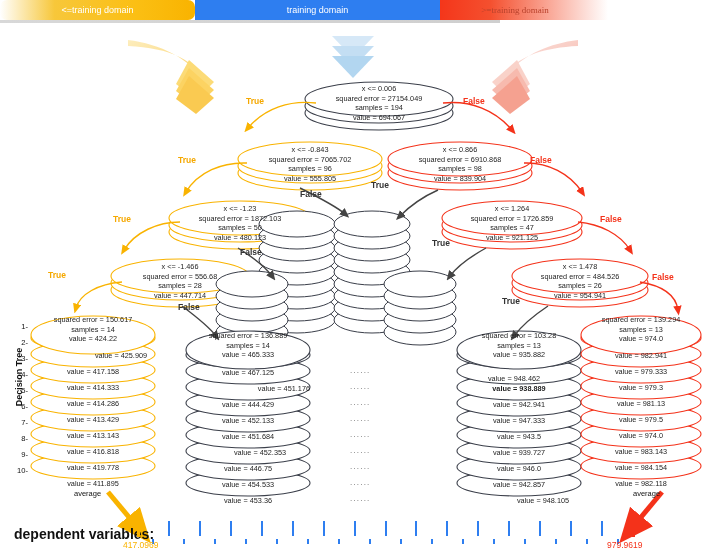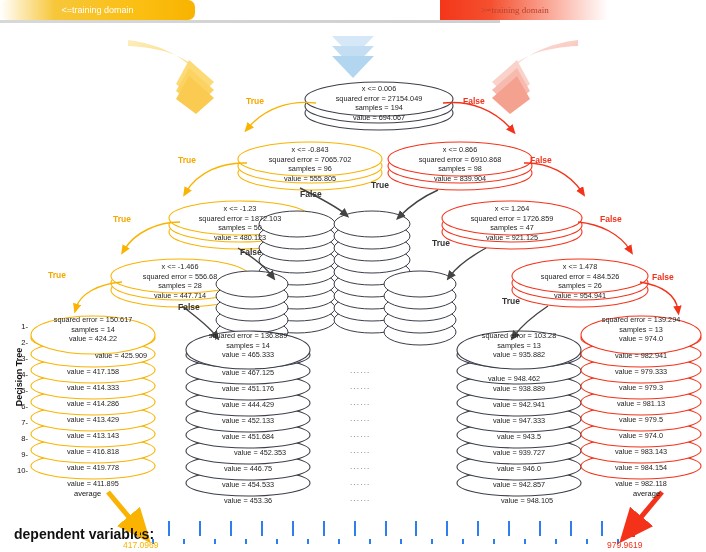--- a/index.html
+++ b/index.html
@@ -55,20 +55,23 @@
   .avg{position:absolute;font-size:7.5px;color:#111;}
 </style>
 </head>
 <body>
 
 <div class="abs" id="indep-label">independent variable:</div>
 
 <div id="domain-bar">
   <div class="seg" id="seg-low">
     <span class="seg-txt">&lt;=training domain</span>
+  </div>
+  <div class="seg" id="seg-mid">
+    <span class="seg-txt">training domain</span>
   </div>
   <div class="seg" id="seg-high">
     <span class="seg-txt">&gt;=training domain</span>
   </div>
 </div>
 
 <svg id="overlay" viewBox="0 0 706 552" xmlns="http://www.w3.org/2000/svg">
   <defs>
     <linearGradient id="gy" x1="0" y1="0" x2="1" y2="1">
       <stop offset="0%" stop-color="#fde8a8"></stop>
@@ -321,45 +324,45 @@
     <div class="leafrow" style="left: 31px; width: 124px; top: 479px;">value = 411.895</div>
   </div>
 
 <div class="node-text" style="left:186px;top:331px;width:124px;">
   <div>squared error = 136.889</div>
   <div>samples = 14</div>
   <div>value = 465.333</div>
 </div>
 <div id="midleft-vals">
     <div class="leafrow" style="left: 186px; width: 124px; top: 368px;">value = 467.125</div>
-    <div class="leafrow" style="left: 186px; width: 124px; top: 384px;">value = 451.176</div>
+    <div class="leafrow" style="left: 186px; width: 124px; top: 384px; text-align: right;">value = 451.176</div>
     <div class="leafrow" style="left: 186px; width: 124px; top: 400px;">value = 444.429</div>
     <div class="leafrow" style="left: 186px; width: 124px; top: 416px;">value = 452.133</div>
     <div class="leafrow" style="left: 186px; width: 124px; top: 432px;">value = 451.684</div>
     <div class="leafrow" style="left: 186px; width: 148px; top: 448px;">value = 452.353</div>
     <div class="leafrow" style="left: 186px; width: 124px; top: 464px;">value = 446.75</div>
     <div class="leafrow" style="left: 186px; width: 124px; top: 480px;">value = 454.533</div>
     <div class="leafrow" style="left: 186px; width: 124px; top: 496px;">value = 453.36</div>
   </div>
 
 <div class="node-text" style="left:457px;top:331px;width:124px;">
   <div>squared error = 103.28</div>
   <div>samples = 13</div>
   <div>value = 935.882</div>
 </div>
 <div id="midright-vals">
     <div class="leafrow" style="left: 457px; width: 114px; top: 368px; margin-top: 6px;">value = 948.462</div>
-    <div class="leafrow" style="left: 457px; width: 124px; top: 384px;">value = 938.889</div>
+    <div class="leafrow" style="left: 457px; width: 124px; top: 384px; font-weight: bold;">value = 938.889</div>
     <div class="leafrow" style="left: 457px; width: 124px; top: 400px;">value = 942.941</div>
     <div class="leafrow" style="left: 457px; width: 124px; top: 416px;">value = 947.333</div>
     <div class="leafrow" style="left: 457px; width: 124px; top: 432px;">value = 943.5</div>
     <div class="leafrow" style="left: 457px; width: 124px; top: 448px;">value = 939.727</div>
     <div class="leafrow" style="left: 457px; width: 124px; top: 464px;">value = 946.0</div>
     <div class="leafrow" style="left: 457px; width: 124px; top: 480px;">value = 942.857</div>
-    <div class="leafrow" style="left: 465px; width: 124px; top: 496px;">value = 948.105</div>
+    <div class="leafrow" style="left: 481px; width: 124px; top: 496px;">value = 948.105</div>
   </div>
 
 <div class="node-text" style="left:581px;top:315px;width:120px;">
   <div>squared error = 139.294</div>
   <div>samples = 13</div>
   <div>value = 974.0</div>
 </div>
 <div id="farright-vals">
     <div class="leafrow" style="left: 579px; width: 124px; top: 351px;">value = 982.941</div>
     <div class="leafrow" style="left: 579px; width: 124px; top: 367px;">value = 979.333</div>

